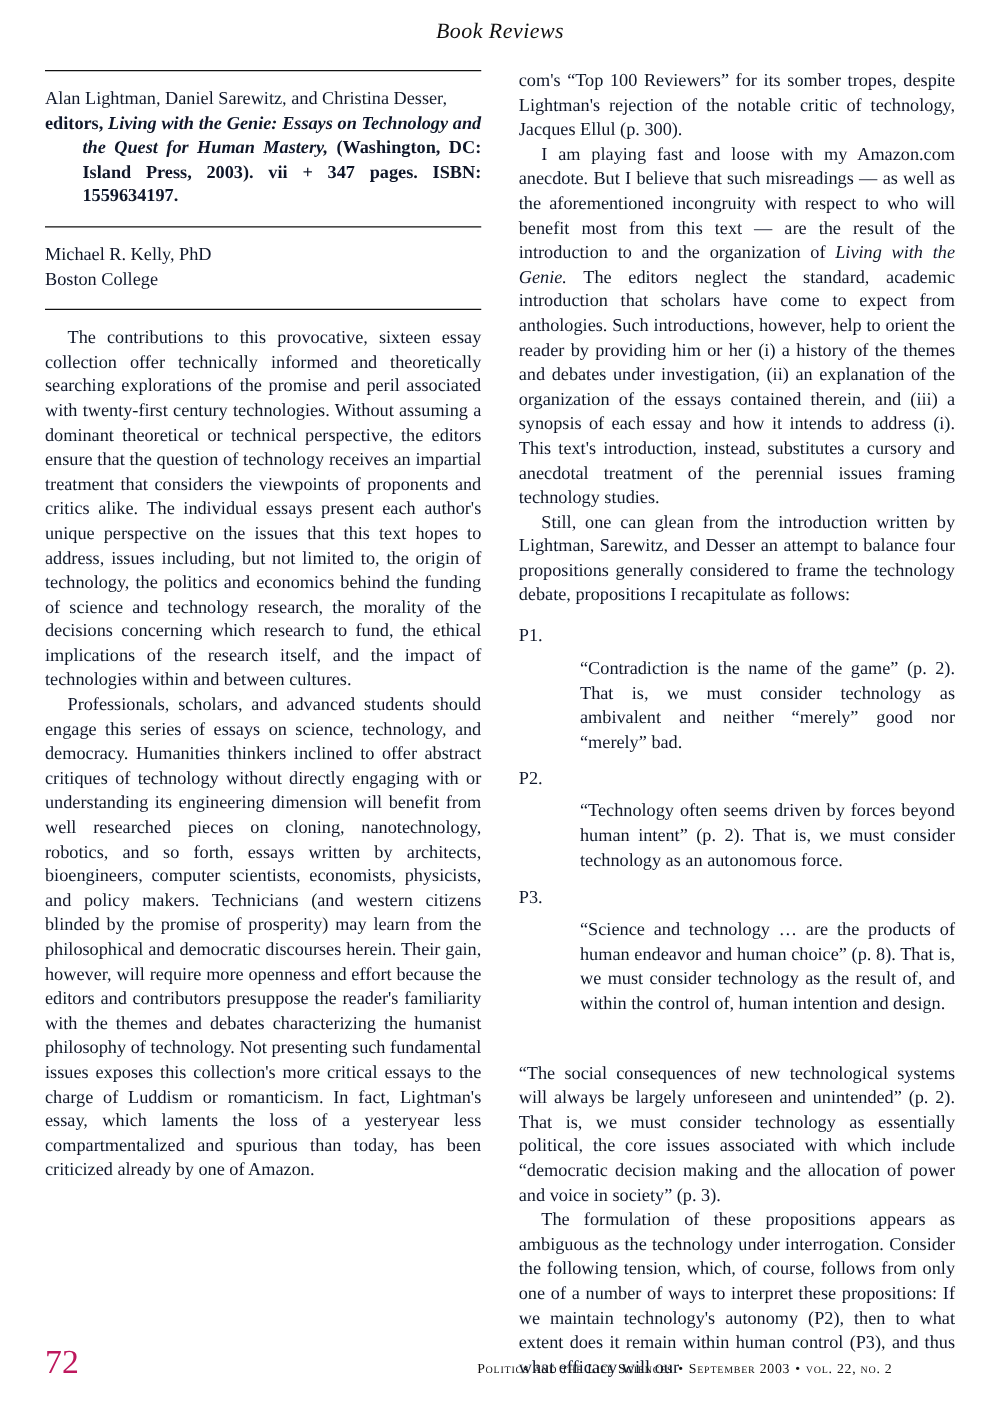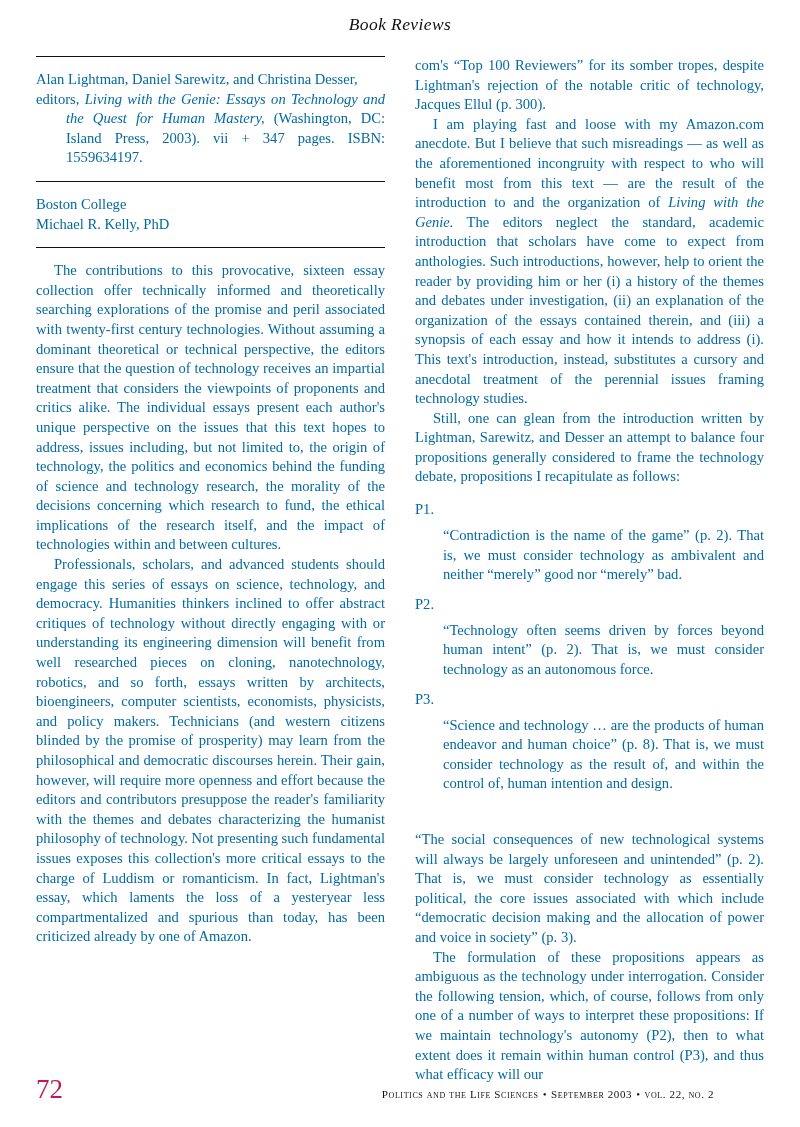--- a/index.html
+++ b/index.html
@@ -40,40 +40,41 @@
     display: flex;
     gap: 30px;
   }
   .col {
     width: 349px;
     font-size: 14.6px;
     line-height: 19.6px;
     text-align: justify;
     text-justify: inter-word;
     hyphens: auto;
-    color: #0369a1;
+    color: #0f172a;
   }
   .rule {
     border: 0;
     border-top: 1px solid #111;
     margin: 0;
     height: 0;
   }
   .rule.top { margin-bottom: 13px; }
   .rule.mid { margin: 13px 0 13px 0; }
   .rule.bottom { margin: 13px 0 0 0; }
 
   .cite {
     text-indent: 0;
     margin: 0;
   }
   .cite .hang {
     display: block;
     padding-left: 30px;
     text-indent: -30px;
+    font-weight: bold;
   }
   .reviewer {
     margin: 0;
   }
   .reviewer div { line-height: 19.6px; }
 
   p.body {
     margin: 0;
     text-indent: 18px;
   }
@@ -83,20 +84,21 @@
   p.body.noindent {
     text-indent: 0;
   }
   .prop-list {
     margin: 13px 0 0 0;
     padding: 0;
   }
   .prop {
     display: flex;
     margin: 0 0 10px 0;
+    gap: 21px;
   }
   .prop:last-child { margin-bottom: 0; }
   .prop-label {
     width: 28px;
     flex: 0 0 28px;
     text-align: left;
   }
   .prop-text {
     flex: 1 1 auto;
     text-align: justify;
@@ -145,22 +147,22 @@
       <div class="cite">
         <span>Alan Lightman, Daniel Sarewitz, and Christina Desser,</span>
         <span class="hang">
           <span>editors, </span><i>Living with the Genie: Essays on Technology and the Quest for Human Mastery,</i><span> (Washington, DC: Island Press, 2003). vii + 347 pages. ISBN: 1559634197.</span>
         </span>
       </div>
 
       <hr class="rule mid">
 
       <div class="reviewer">
+        <div>Michael R. Kelly, PhD</div>
         <div>Boston College</div>
-        <div>Michael R. Kelly, PhD</div>
       </div>
 
       <hr class="rule bottom">
 
       <p class="body first" style="margin-top:13px;">The contributions to this provocative, sixteen essay collection offer technically informed and theoretically searching explorations of the promise and peril associated with twenty-first century technologies. Without assuming a dominant theoretical or technical perspective, the editors ensure that the question of technology receives an impartial treatment that considers the viewpoints of proponents and critics alike. The individual essays present each author's unique perspective on the issues that this text hopes to address, issues including, but not limited to, the origin of technology, the politics and economics behind the funding of science and technology research, the morality of the decisions concerning which research to fund, the ethical implications of the research itself, and the impact of technologies within and between cultures.</p>
       <p class="body">Professionals, scholars, and advanced students should engage this series of essays on science, technology, and democracy. Humanities thinkers inclined to offer abstract critiques of technology without directly engaging with or understanding its engineering dimension will benefit from well researched pieces on cloning, nanotechnology, robotics, and so forth, essays written by architects, bioengineers, computer scientists, economists, physicists, and policy makers. Technicians (and western citizens blinded by the promise of prosperity) may learn from the philosophical and democratic discourses herein. Their gain, however, will require more openness and effort because the editors and contributors presuppose the reader's familiarity with the themes and debates characterizing the humanist philosophy of technology. Not presenting such fundamental issues exposes this collection's more critical essays to the charge of Luddism or romanticism. In fact, Lightman's essay, which laments the loss of a yesteryear less compartmentalized and spurious than today, has been criticized already by one of Amazon.</p>
     </div>
 
     <div class="col">
       <p class="body noindent">com's “Top 100 Reviewers” for its somber tropes, despite Lightman's rejection of the notable critic of technology, Jacques Ellul (p. 300).</p>

